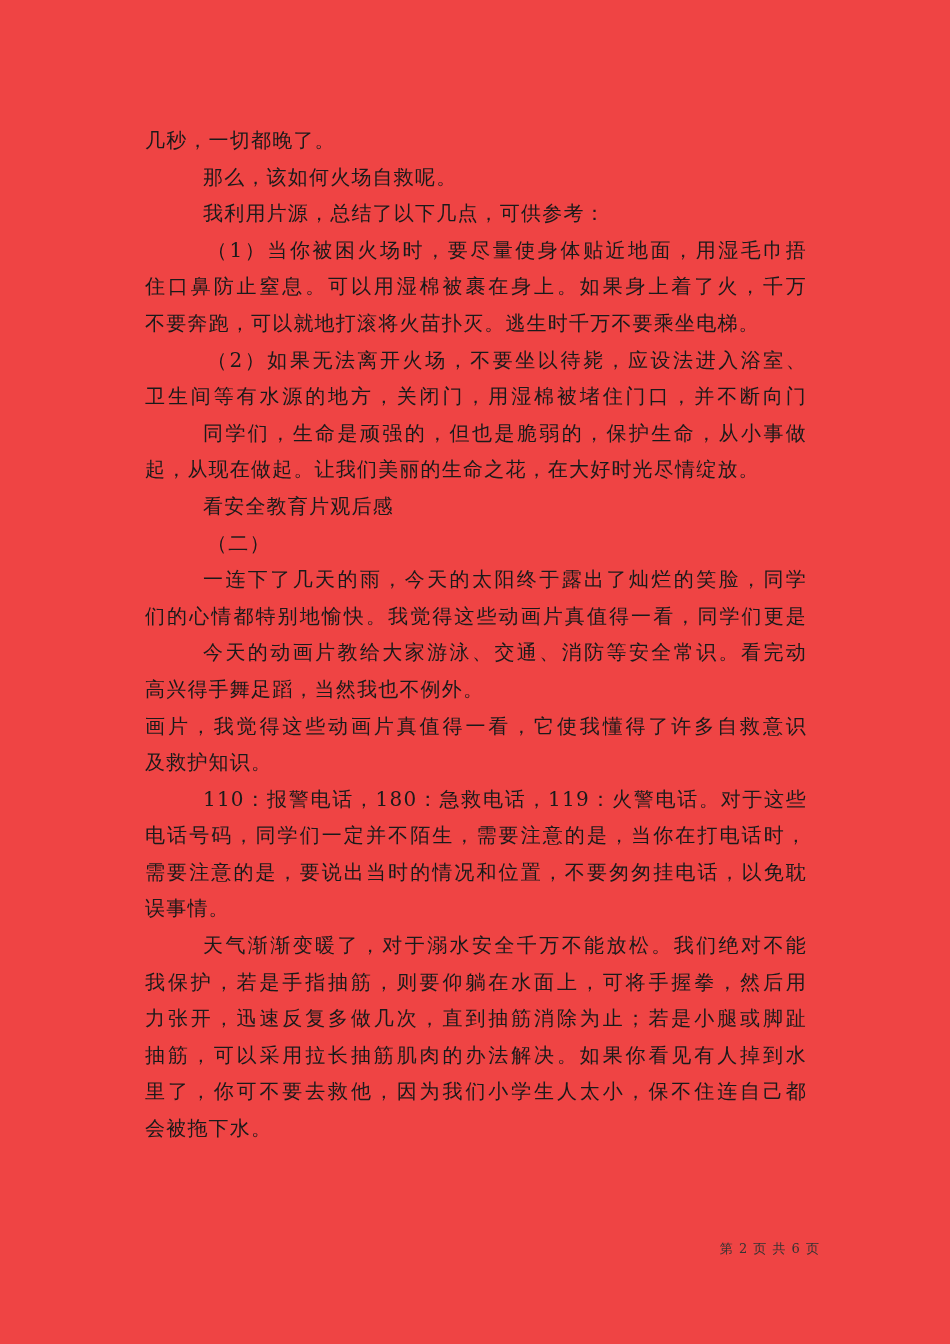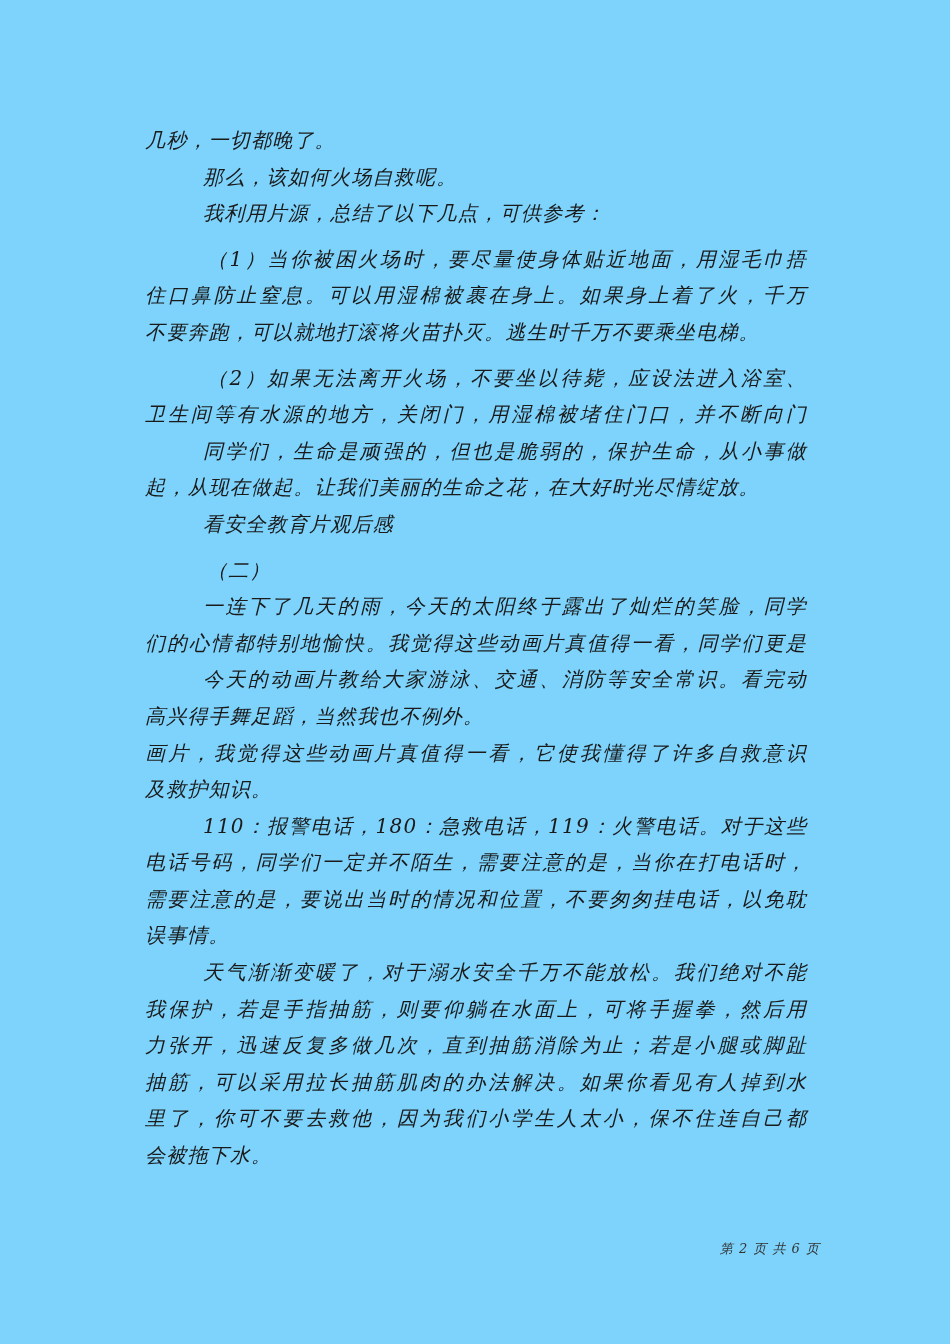--- a/index.html
+++ b/index.html
@@ -1,27 +1,27 @@
 <!DOCTYPE html>
 <html><head>
 <meta charset="utf-8">
 <style>
   html, body { margin: 0; padding: 0; background: #ffffff; }
   body { width: 950px; height: 1344px; position: relative; overflow: hidden; }
-  .page { position: absolute; left: 0; top: 0; width: 950px; height: 1344px; background: #7dd3fc; font-style: italic; }
+  .page { position: absolute; left: 0; top: 0; width: 950px; height: 1344px; background: #ef4444; }
   .content {
     position: absolute; left: 145px; top: 122px; width: 662px;
     font-family: "DejaVu Serif", "Liberation Serif", serif;
     font-size: 20px; color: #1a1a1a;
     line-height: 36.6px;
     letter-spacing: 1.2px;
   }
   .line { display: block; white-space: nowrap; height: 36.6px; }
   .indent2 { padding-left: 58px; }
-  .indent-p { padding-left: 62px; margin-top: 9px; }
+  .indent-p { padding-left: 62px; }
   .justify { text-align: justify; text-align-last: justify; white-space: normal; }
   .footer {
     position: absolute; left: 700px; top: 1240px; width: 120px;
     font-family: "DejaVu Serif", "Liberation Serif", serif;
     font-size: 13px; color: #333; text-align: right; letter-spacing: 1px;
   }
 </style>
 </head>
 <body>
 

